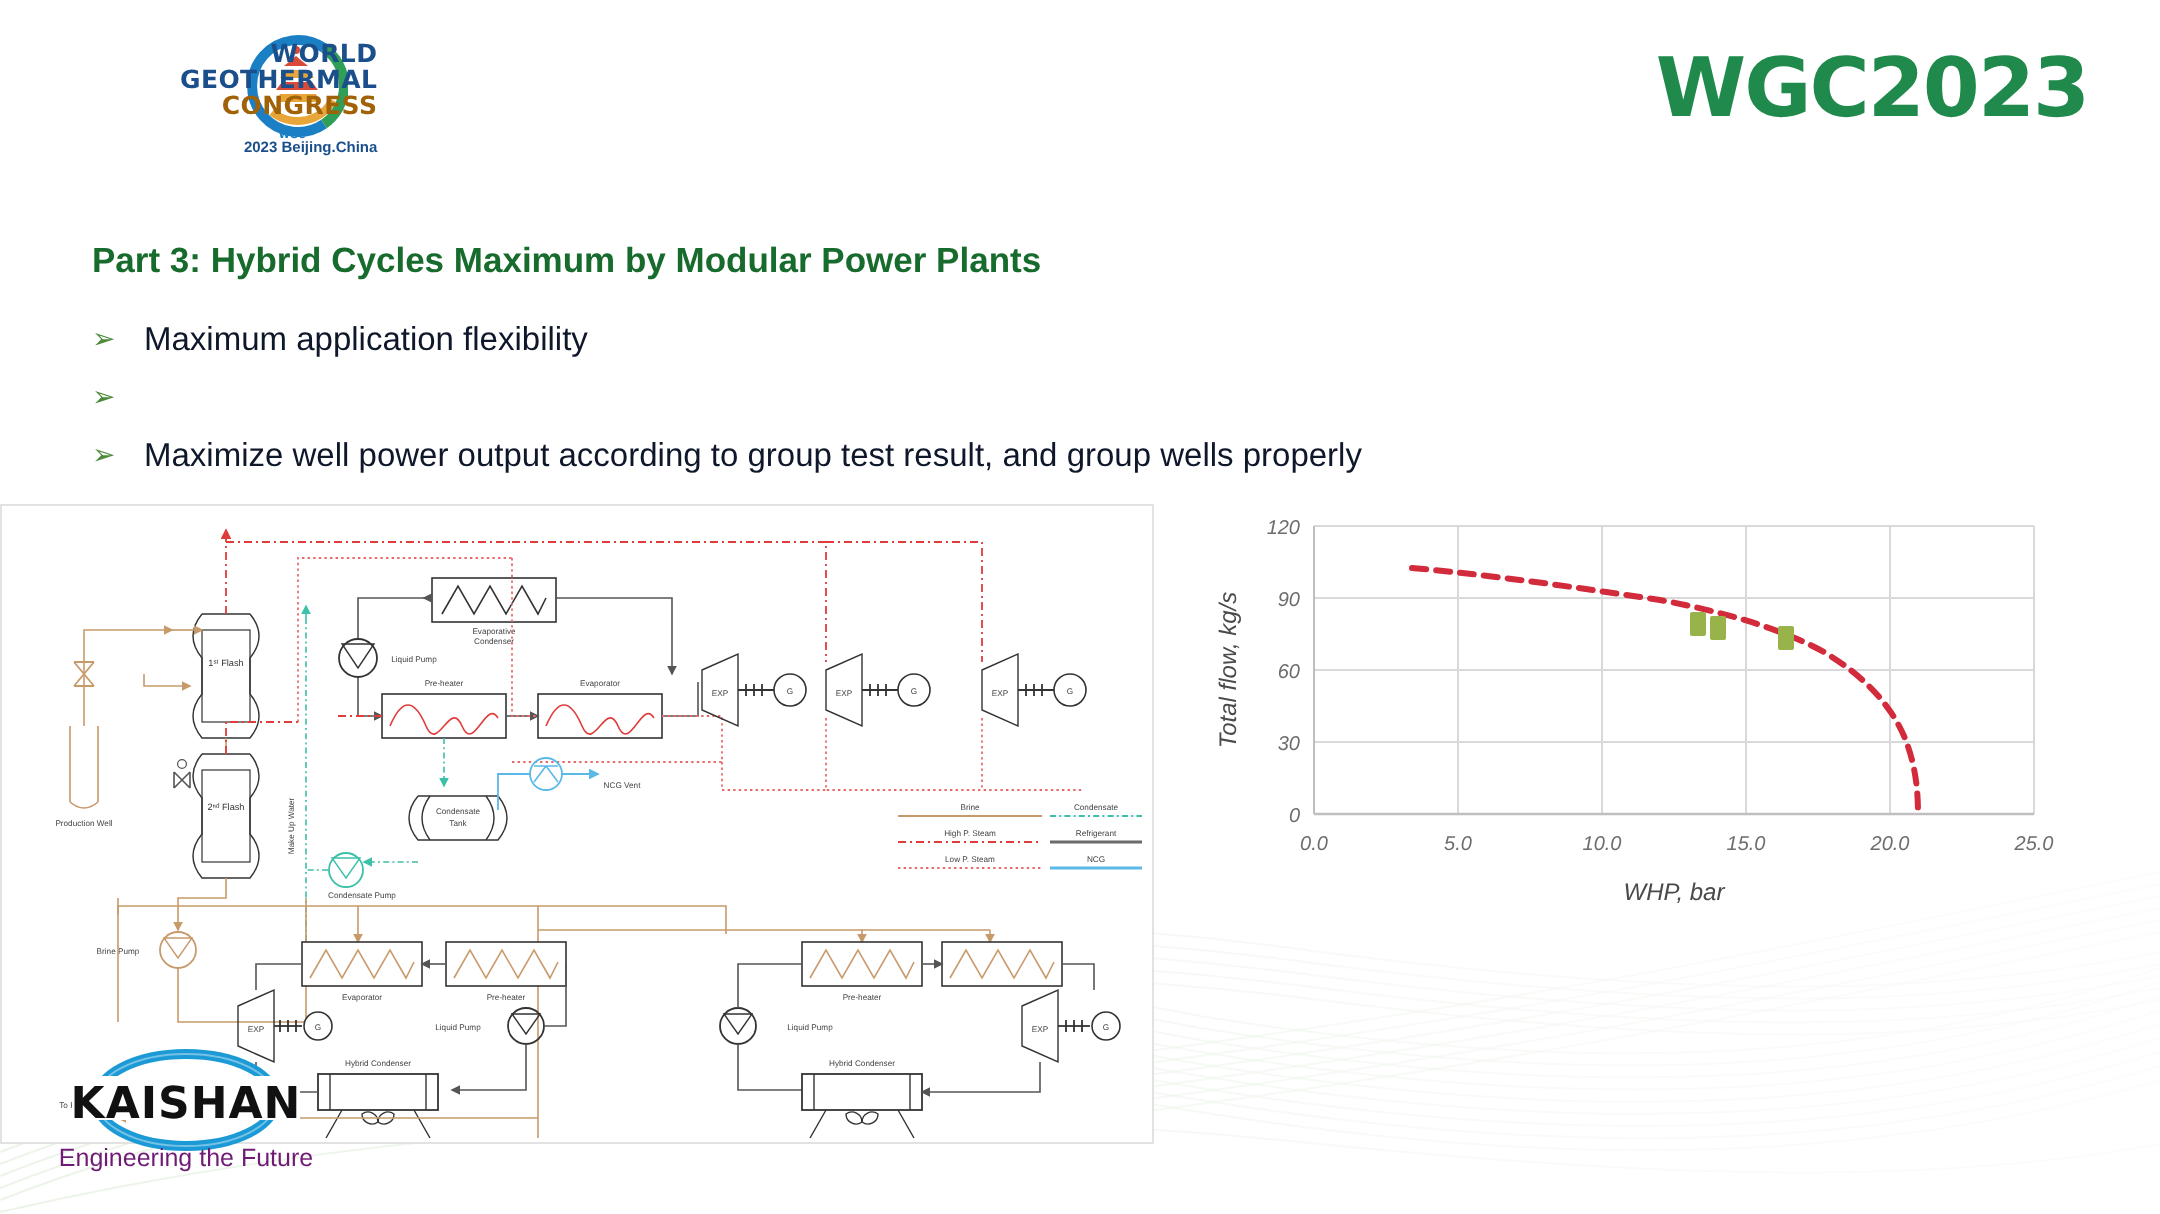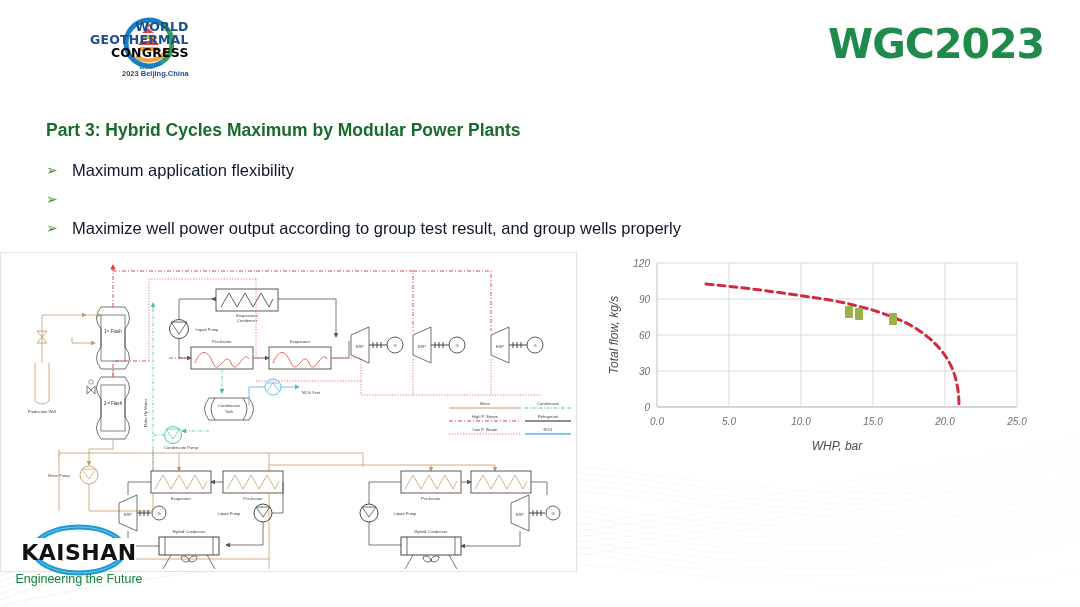--- a/index.html
+++ b/index.html
@@ -14,21 +14,21 @@
 
   
   .wgc-logo{position:absolute;left:34px;top:14px;width:140px;height:68px;z-index:5;text-align:right;}
   .wgc-logo .logo-text{position:absolute;left:56px;top:6px;}
   .wgc-logo .lt1,.wgc-logo .lt2,.wgc-logo .lt3{
     font-family:"DejaVu Sans",sans-serif;font-weight:bold;letter-spacing:.2px;
     line-height:13px;font-size:12.5px;display:block;white-space:nowrap;
   }
   .wgc-logo .lt1{color:#1b4f8c;}
   .wgc-logo .lt2{color:#1b4f8c;}
-  .wgc-logo .lt3{color:#000000;}
+  .wgc-logo .lt3{color:#a16207;}
   .wgc-logo .lt4{display:block;font-size:7.5px;font-weight:bold;color:#1b4f8c;margin-top:10px;white-space:nowrap;}
 
   .wgc-title{
     position:absolute;right:36px;top:20px;z-index:5;
     font-family:"DejaVu Sans",sans-serif;
     font-size:41px;font-weight:bold;letter-spacing:-1px;
     color:#1f8a4c;
   }
 
   
@@ -50,29 +50,29 @@
     position:absolute;left:0px;top:252px;width:575px;height:318px;z-index:4;
     background:#ffffff;border:1px solid #e2e2e2;
   }
   .diagram svg{display:block;}
 
   
   .chart{position:absolute;left:600px;top:250px;width:440px;height:230px;z-index:4;font-style:italic;}
   .chart svg{display:block;}
 
   
-  .kaishan{position:absolute;left:4px;top:524px;width:150px;height:72px;z-index:6;}
+  .kaishan{position:absolute;left:18px;top:524px;width:150px;height:72px;z-index:6;}
   .kaishan .ks-name{
     position:absolute;left:8px;top:16px;width:134px;text-align:center;
     font-family:"DejaVu Sans",sans-serif;font-weight:bold;font-size:22px;
     color:#111;letter-spacing:.5px;
   }
   .kaishan .ks-tag{
     position:absolute;left:0;top:48px;width:150px;text-align:center;
-    font-size:12.5px;color:#15803d;
+    font-size:12.5px;color:#701a75;
   }
 </style>
 </head>
 <body>
 
 <svg class="bg-waves" viewBox="0 0 1080 607">
   <defs>
     <linearGradient id="wgrad" x1="0" y1="0" x2="1" y2="0">
       <stop offset="0%" stop-color="#e8f2e4" stop-opacity=".85"></stop>
       <stop offset="55%" stop-color="#eef5ec" stop-opacity=".55"></stop>

